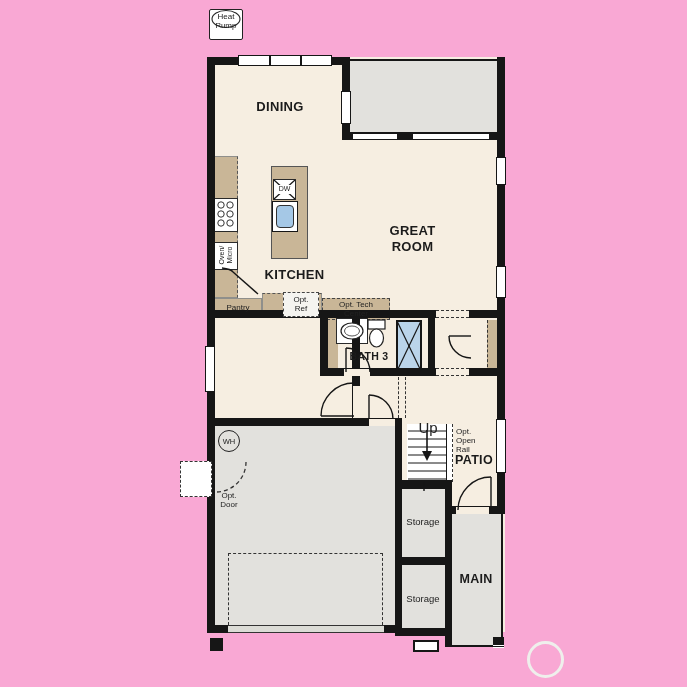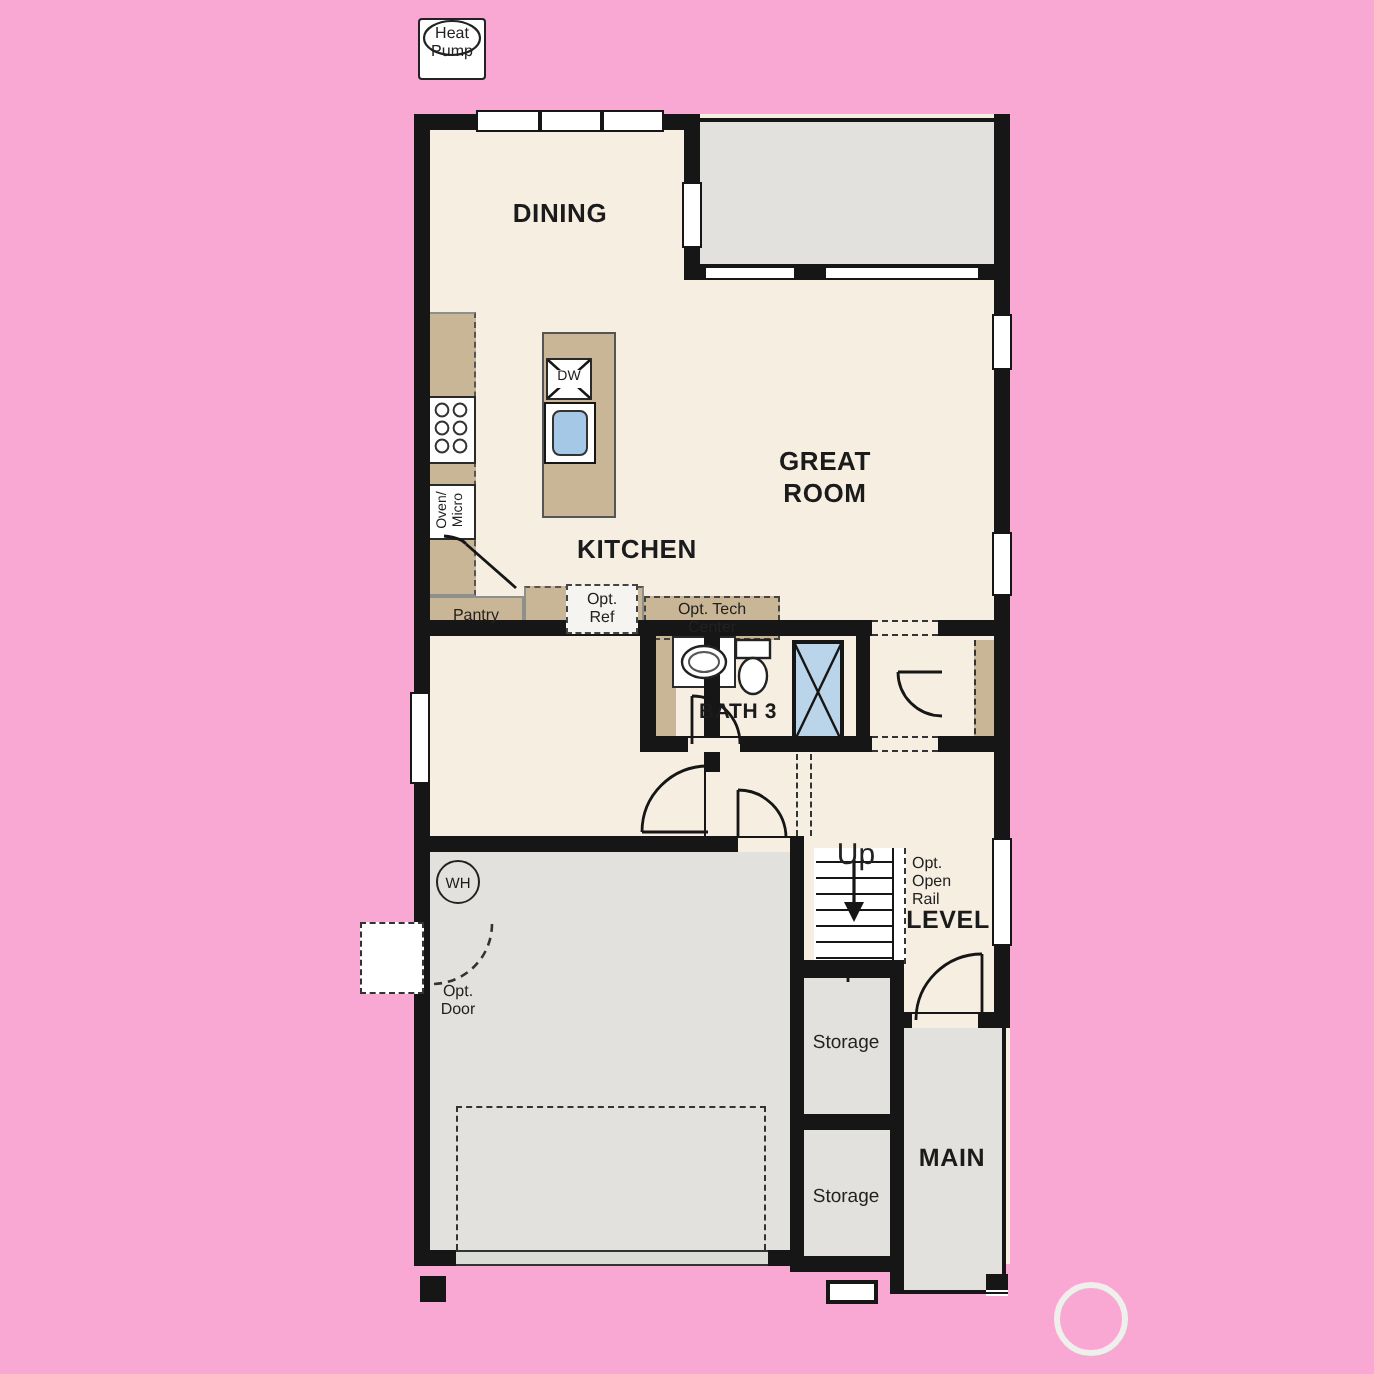--- a/index.html
+++ b/index.html
@@ -167,35 +167,35 @@
     <ellipse cx="352" cy="331" rx="7.5" ry="5" fill="none" stroke="#555" stroke-width="1"></ellipse>
 
     <ellipse cx="226" cy="19" rx="14" ry="8.5" fill="none" stroke="#222" stroke-width="1.1"></ellipse>
   </svg>
 
   <div class="abs lbl ann" style="left:209px;top:12px;width:34px;">Heat
 Pump</div>
   <div class="abs lbl room-label" style="left:215px;top:99px;width:130px;">DINING</div>
   <div class="abs lbl room-label" style="left:375px;top:203px;width:75px;margin-top:20px;">GREAT
 ROOM</div>
-  <div class="abs lbl room-label" style="left:262px;top:267px;width:65px;margin-left:24px;">KITCHEN</div>
+  <div class="abs lbl room-label" style="left:262px;top:267px;width:65px;">KITCHEN</div>
   <div class="abs lbl" style="left:276px;top:185px;width:17px;font-size:7px;background:#fff;">DW</div>
   <div class="abs lbl ann" style="left:208px;top:247px;width:36px;font-size:7px;transform:rotate(-90deg);transform-origin:center;">Oven/
 Micro</div>
   <div class="abs lbl ann" style="left:214px;top:303px;width:48px;">Pantry</div>
   <div class="abs lbl ann" style="left:283px;top:292px;width:36px;height:25px;background:#f5f4f0;border:1.2px dashed #444;padding-top:2px;">Opt.
 Ref</div>
   <div class="abs lbl ann" style="left:322px;top:300px;width:68px;">Opt. Tech
 Center</div>
   <div class="abs lbl room-label" style="left:338px;top:350px;width:62px;font-size:10.5px;">BATH 3</div>
   <div class="abs lbl" style="left:218px;top:437px;width:22px;font-size:7.5px;">WH</div>
   <div class="abs lbl ann" style="left:209px;top:491px;width:40px;">Opt.
 Door</div>
   <div class="abs lbl ann" style="left:414px;top:419px;width:28px;font-size:15px;">Up</div>
   <div class="abs lbl ann" style="left:456px;top:427px;width:34px;text-align:left;">Opt.
 Open
 Rail</div>
-  <div class="abs lbl room-label" style="left:445px;top:453px;width:58px;font-size:12.5px;">LEVEL</div>
+  <div class="abs lbl room-label" style="left:445px;top:453px;width:58px;font-size:12.5px;">PATIO</div>
   <div class="abs lbl ann" style="left:399px;top:517px;width:48px;font-size:9.5px;">Storage</div>
   <div class="abs lbl ann" style="left:399px;top:594px;width:48px;font-size:9.5px;">Storage</div>
   <div class="abs lbl room-label" style="left:447px;top:572px;width:58px;font-size:12.5px;">MAIN</div>
 
 </div>
 
 </body></html>

